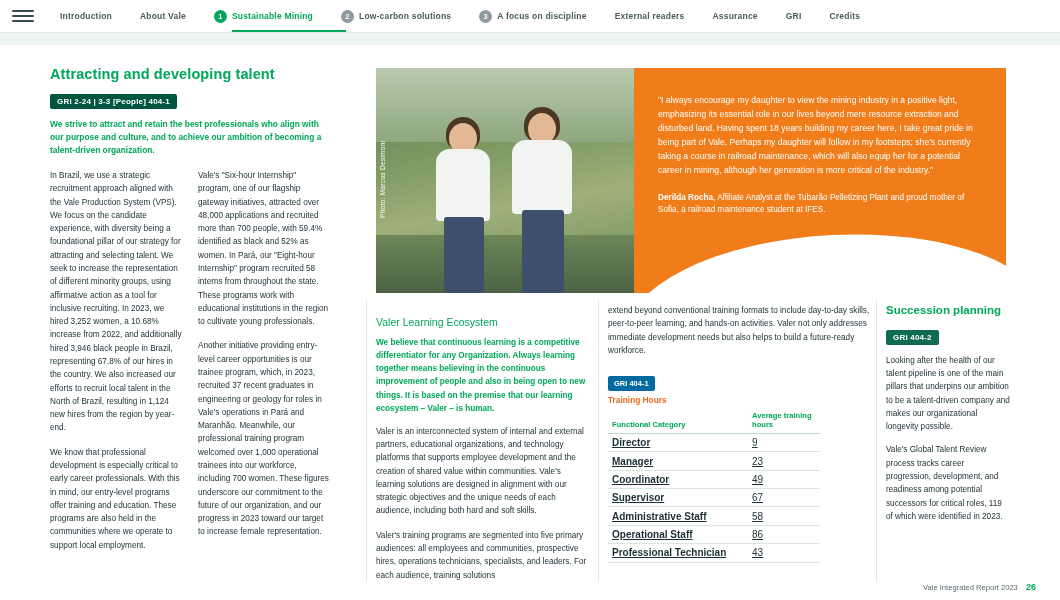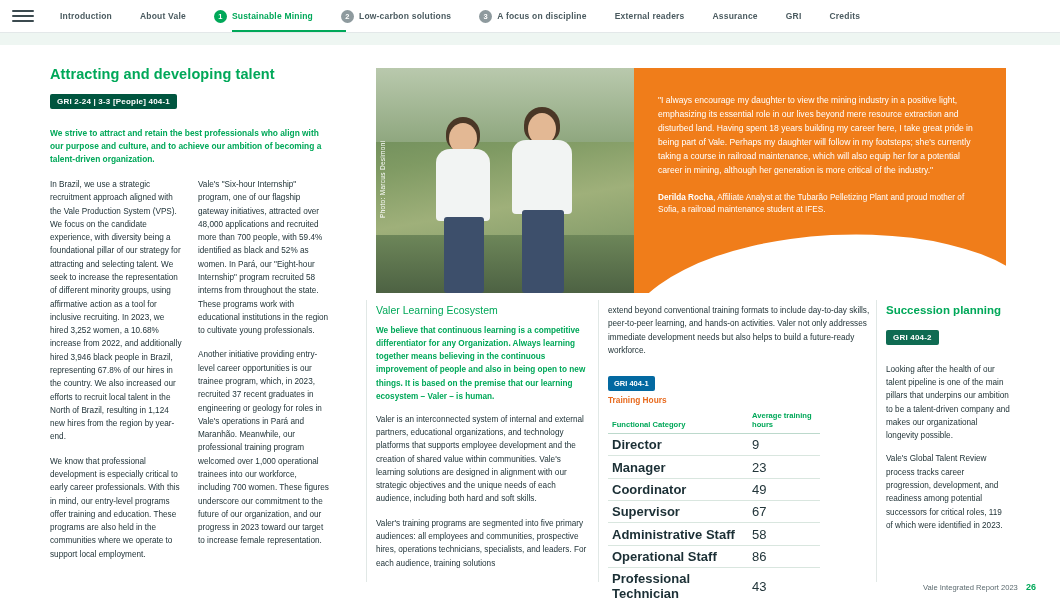--- a/index.html
+++ b/index.html
@@ -49,21 +49,21 @@
   .left-col{
     position:absolute;left:50px;top:66px;width:300px;
   }
   .sec-title{
     font-size:14.5px;font-weight:bold;color:#00a859;margin:0 0 8px 0;
     letter-spacing:.1px;
   }
   .gri-tag{
     display:inline-block;background:#00553f;color:#ffffff;
     font-size:8px;font-weight:bold;padding:3px 7px;border-radius:2px;
-    margin-bottom:18px;letter-spacing:.2px;
+    margin-bottom:9px;letter-spacing:.2px;
   }
   .gri-tag.teal{background:#0f6b52;}
   .lead{
     font-size:8.4px;line-height:1.55;font-weight:bold;color:#00a859;
     margin:0 0 12px 0;width:280px;
   }
   .two-col{display:flex;gap:16px;}
   .two-col .col{width:132px;}
   p.body{
     font-size:8.2px;line-height:1.62;margin:0 0 11px 0;color:#22353a;
@@ -129,21 +129,21 @@
     font-size:8.6px;line-height:1.62;margin:0 0 14px 0;position:relative;z-index:2;
   }
   .quote-attr{
     font-size:8.2px;line-height:1.55;font-weight:bold;position:relative;z-index:2;
   }
   .quote-attr .nm{font-weight:bold;}
   .quote-attr .rl{font-weight:normal;}
 
   
   .vle{
-    position:absolute;left:376px;top:304px;width:214px;
+    position:absolute;left:376px;top:316px;width:214px;
   }
   .vle h3{
     font-size:10.5px;font-weight:normal;color:#00a859;margin:0 0 8px 0;
   }
   .vle .lead2{
     font-size:8.2px;line-height:1.6;font-weight:bold;color:#00a859;margin:0 0 10px 0;
   }
   .mid-col{
     position:absolute;left:608px;top:304px;width:264px;
   }
@@ -155,21 +155,21 @@
     display:inline-block;background:#0369a1;color:#fff;font-size:7.5px;font-weight:bold;
     padding:3px 6px;border-radius:2px;margin-bottom:4px;
   }
   .tbl-title{font-size:8.3px;font-weight:bold;color:#e86b1f;margin:0 0 3px 0;}
   table{border-collapse:collapse;width:212px;}
   th{
     font-size:7.6px;font-weight:bold;color:#00a859;text-align:left;
     padding:3px 4px;border-bottom:1px solid #bcd9cc;vertical-align:bottom;line-height:1.25;
   }
   td{
-    font-size:13px;color:#22353a;padding:3.2px 4px;border-bottom:1px solid #d9e6df;
+    font-size:10px;color:#22353a;padding:3.2px 4px;border-bottom:1px solid #d9e6df;text-decoration:underline;
   }
   td.lbl{font-weight:bold;color:#1b2f35;}
   td.val{text-align:left;width:64px;}
 
   
   .right-col{
     position:absolute;left:886px;top:304px;width:124px;
   }
   .right-col h3{
     font-size:11.5px;font-weight:bold;color:#00a859;margin:0 0 8px 0;line-height:1.2;

